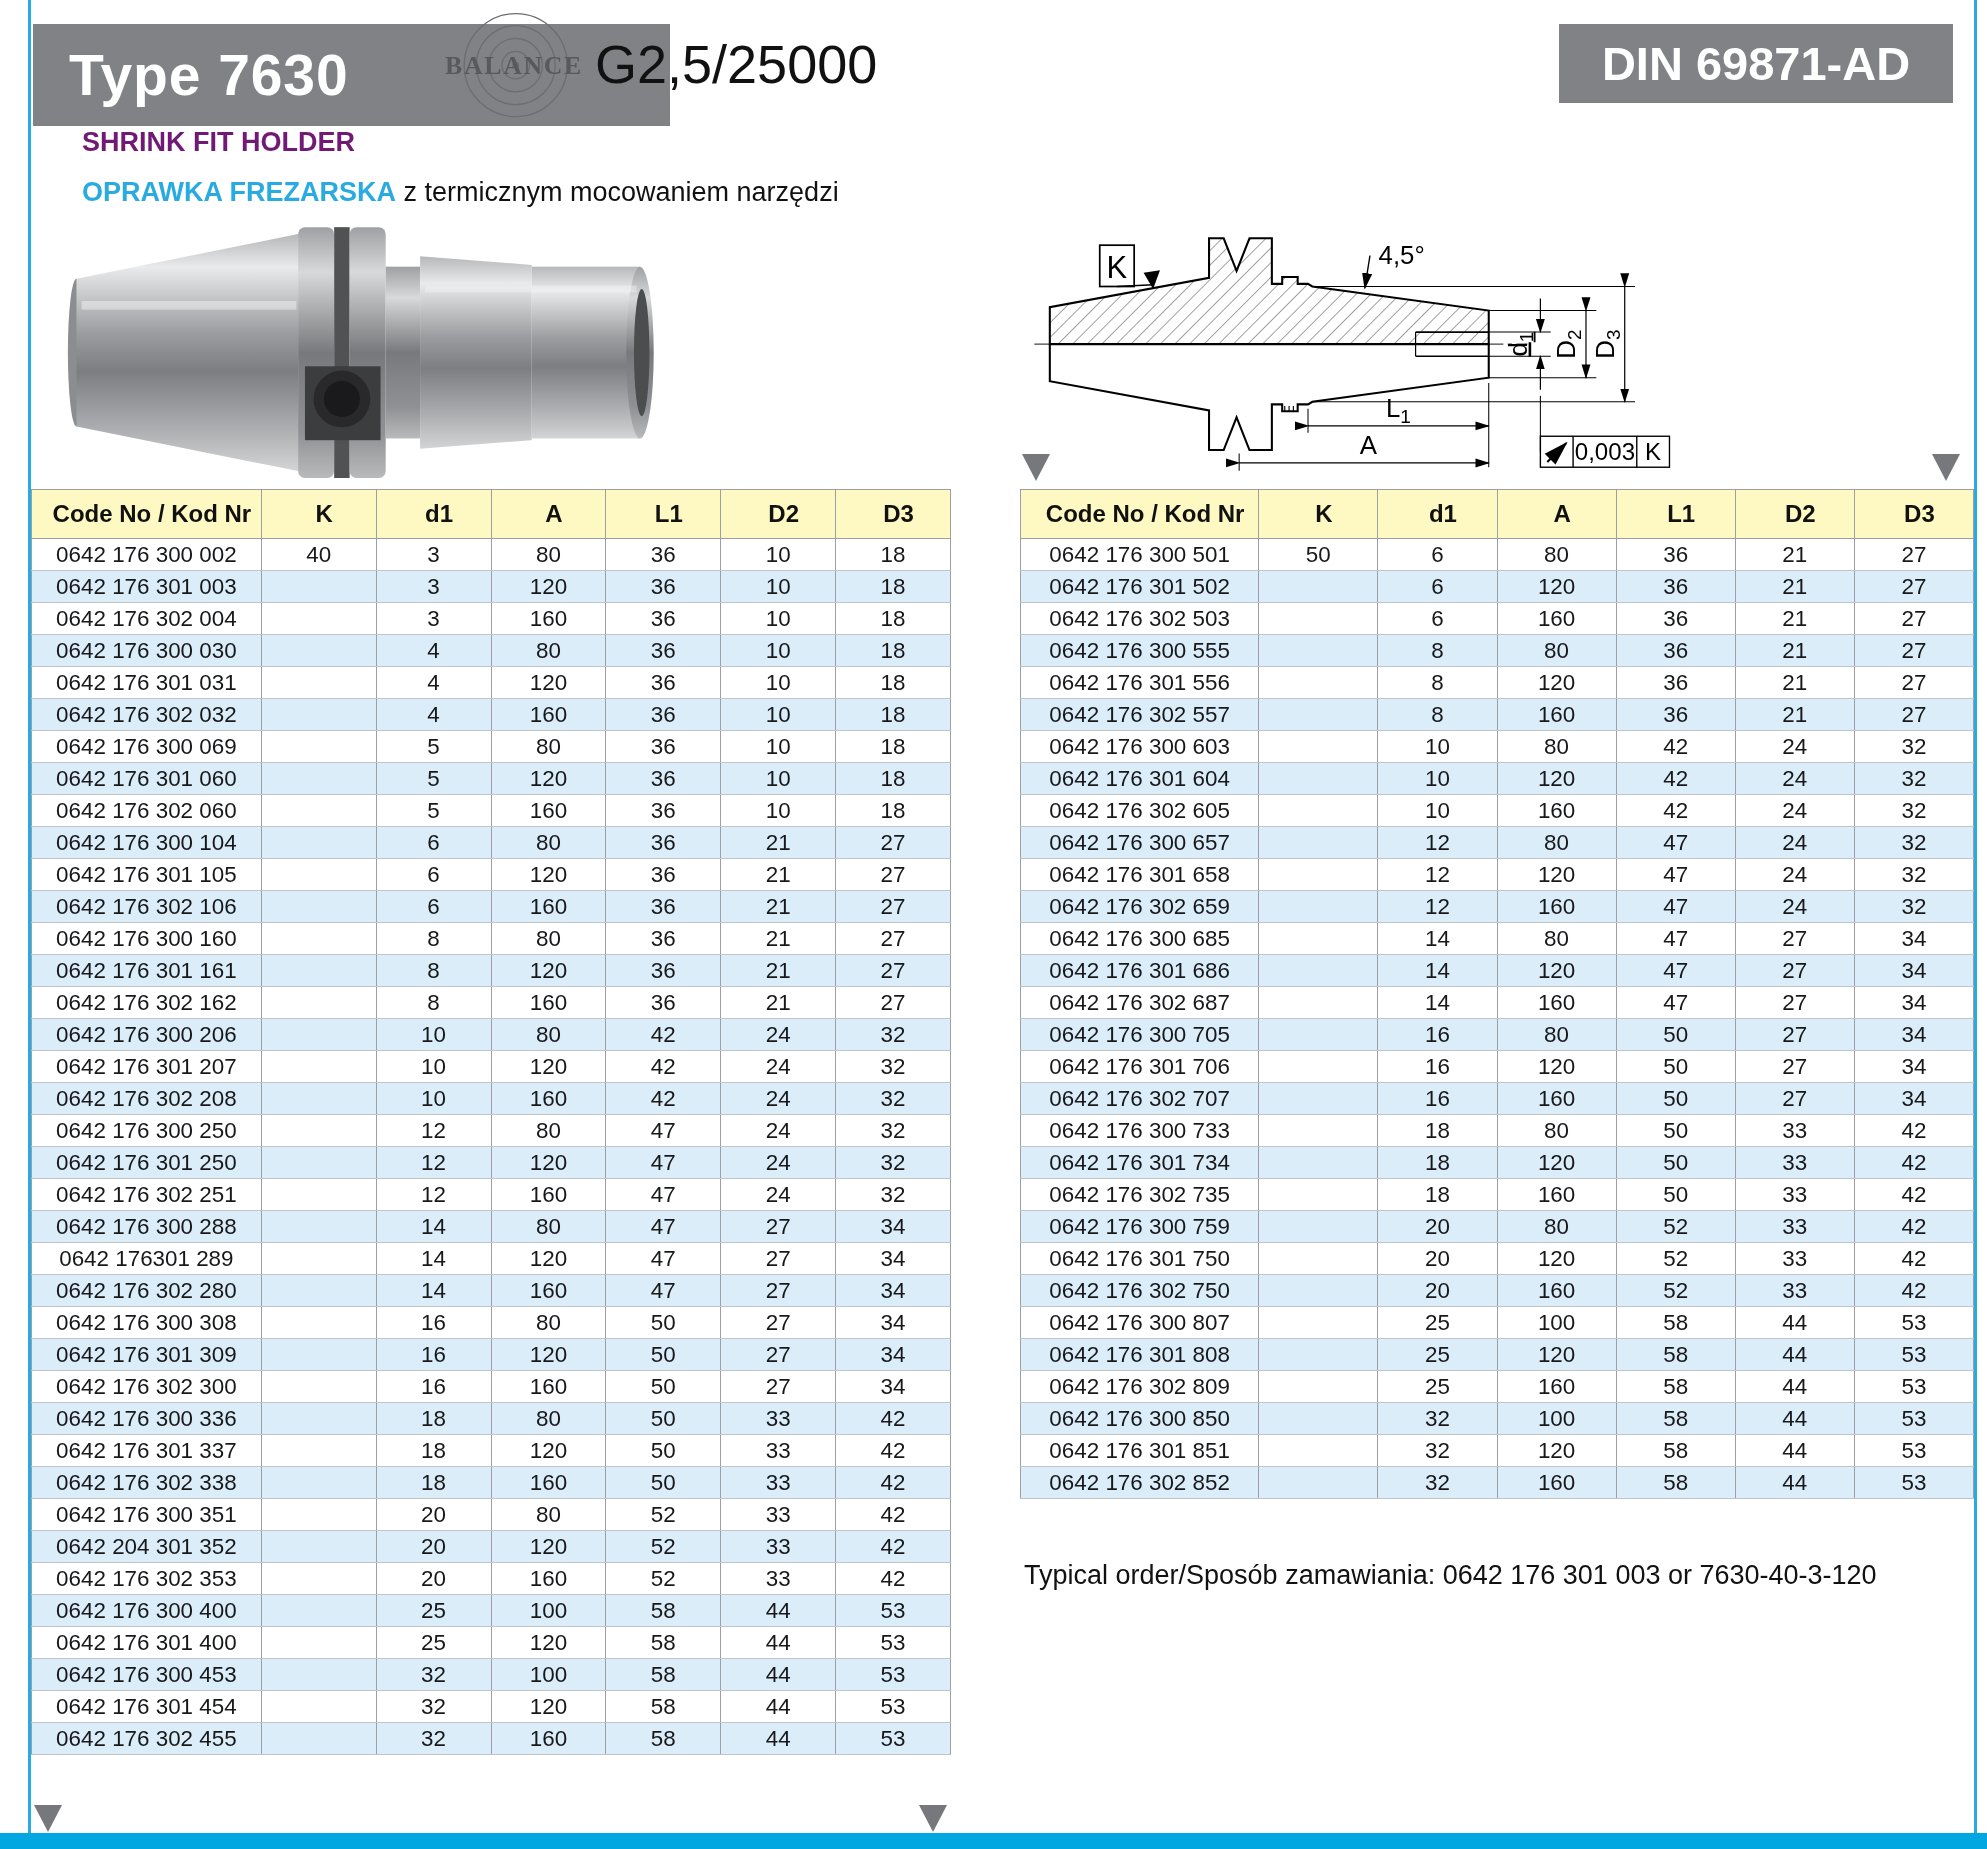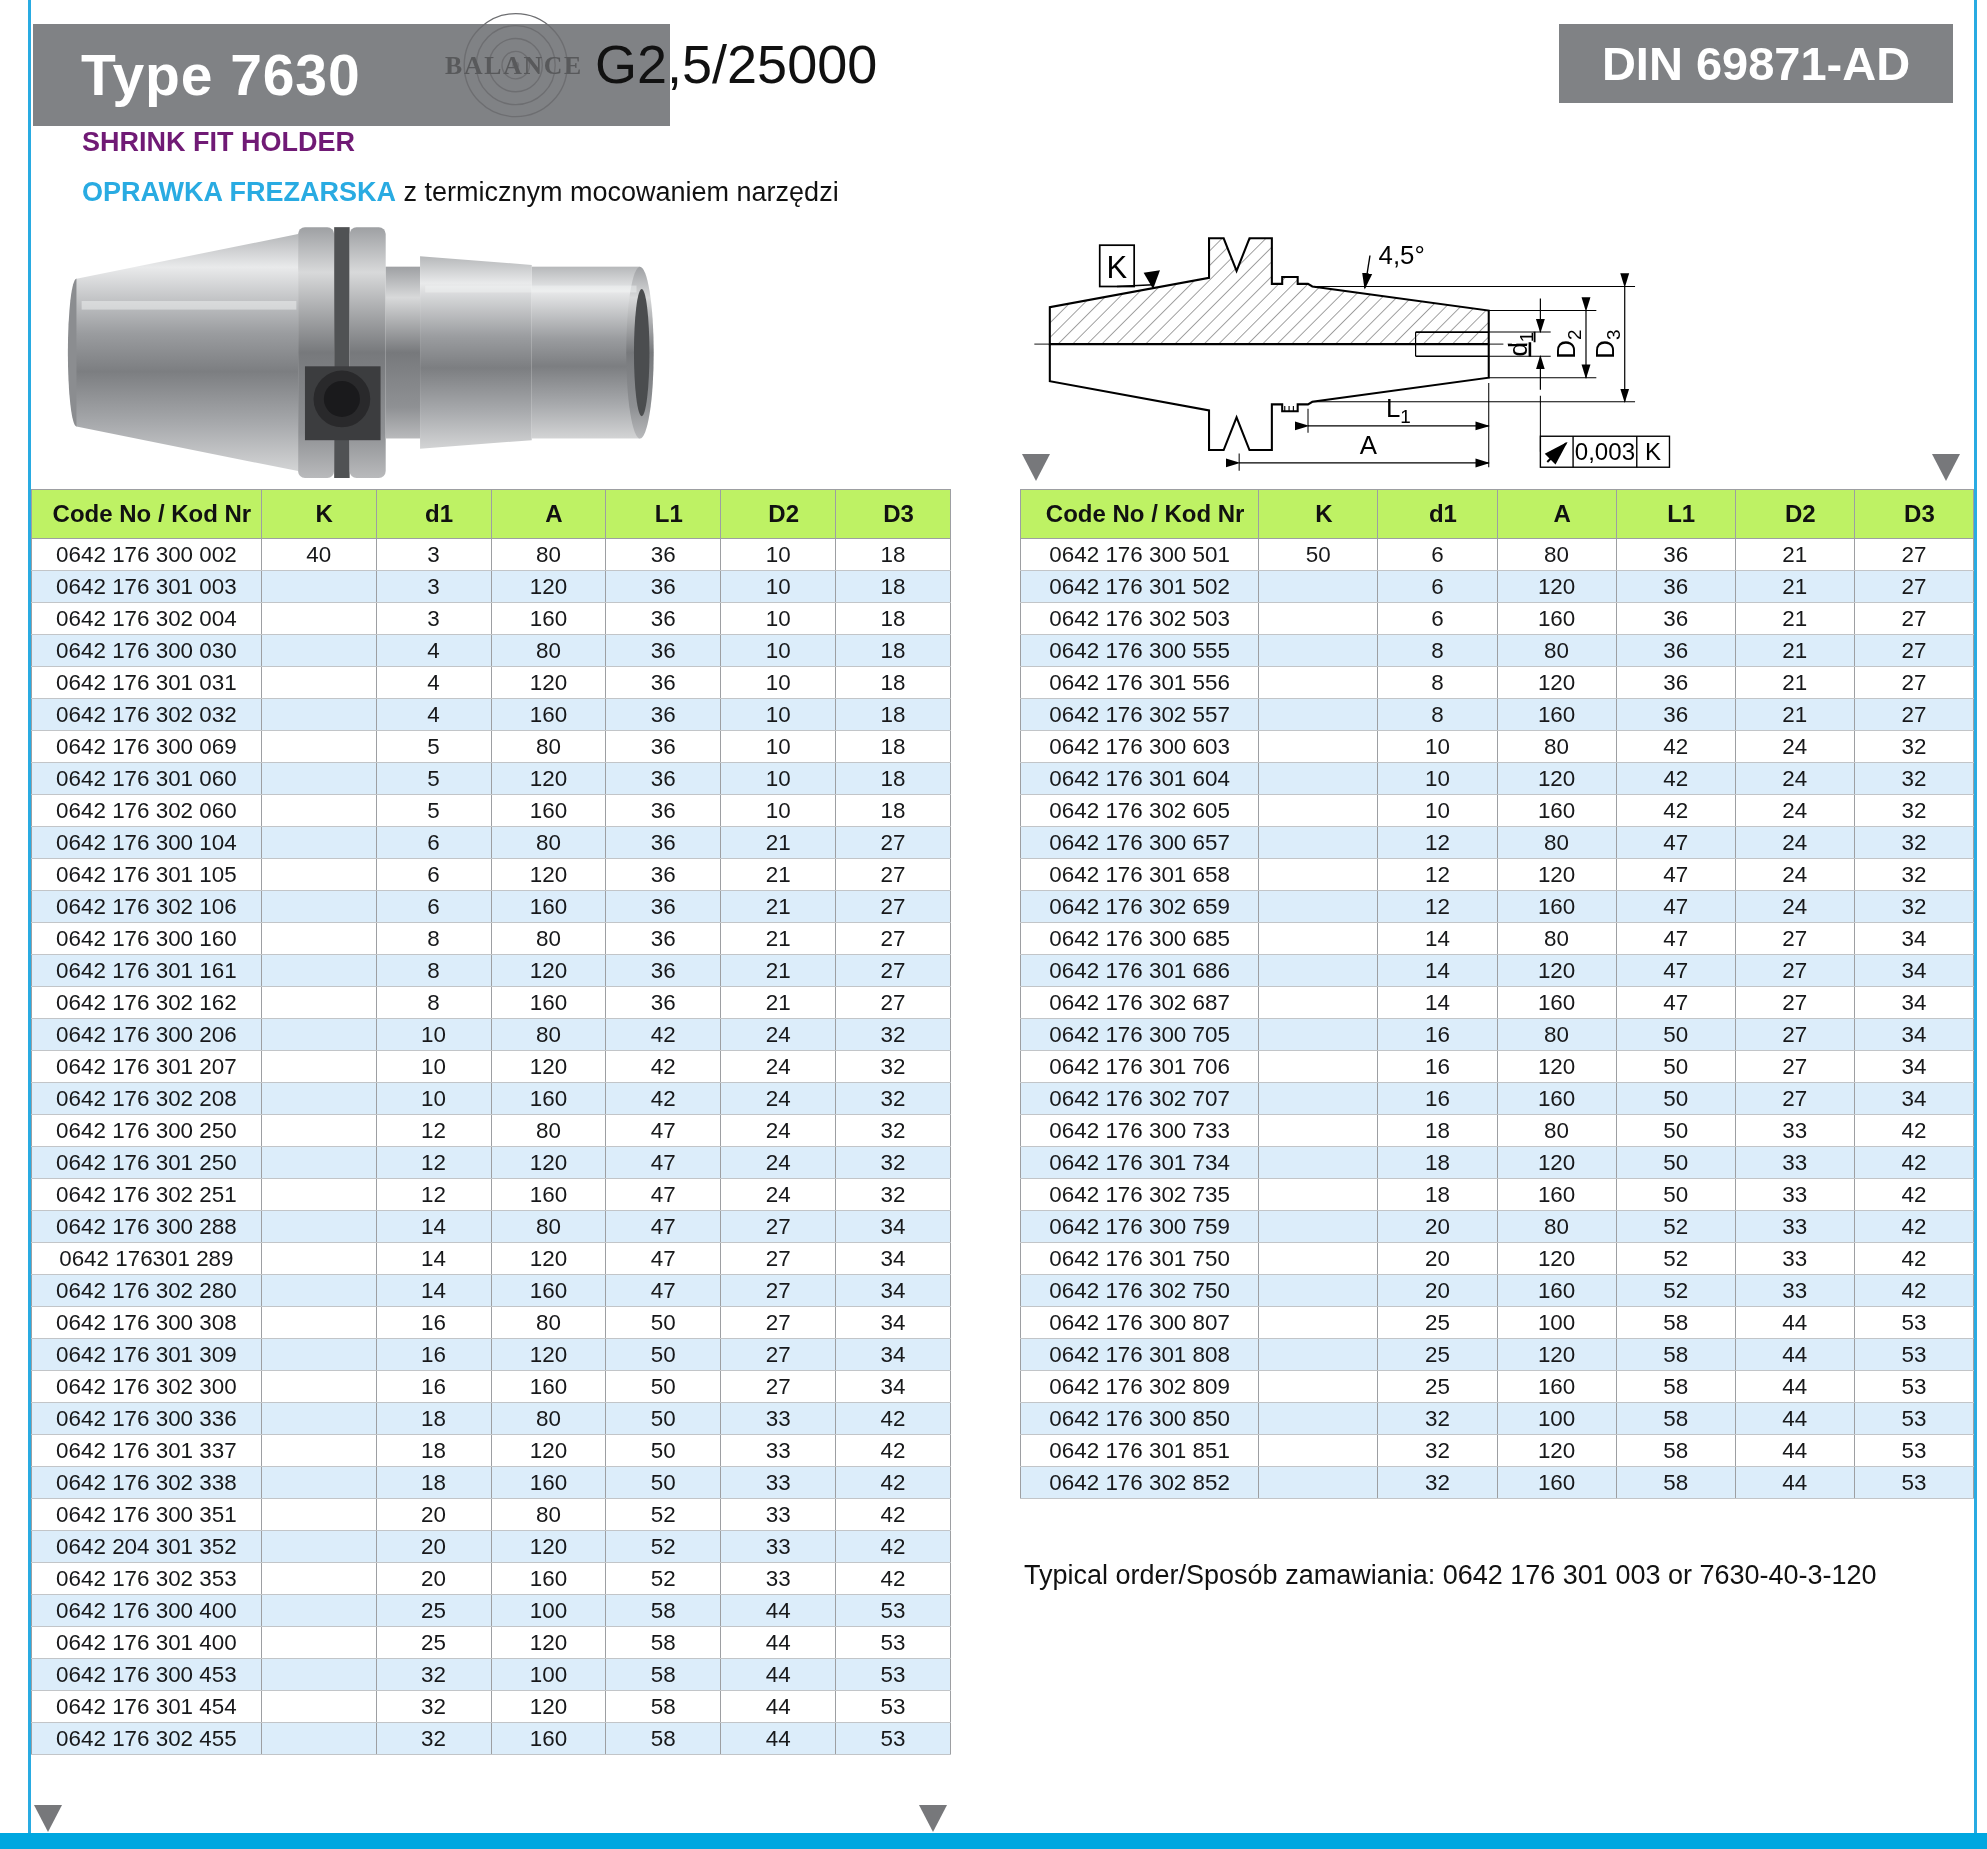--- a/index.html
+++ b/index.html
@@ -7,32 +7,32 @@
     width:1987px;height:1850px;position:relative;background:#ffffff;
     font-family:"Liberation Sans",sans-serif;color:#111;overflow:hidden;
   }
   .abs{position:absolute;}
   
   .edge-v{width:3.4px;top:0;height:1850px;background:#29abe2;}
   .bottom-bar{left:0;top:1833px;width:1987px;height:16.3px;background:#00a7e0;}
   .tri{width:0;height:0;border-left:14.6px solid transparent;border-right:14.6px solid transparent;border-top:27.5px solid #77787b;}
   
   .type-box{left:33px;top:24px;width:637px;height:102px;background:#808285;}
-  .type-box span{display:block;padding-left:48px;line-height:102px;font-size:57px;font-weight:bold;color:#fff;letter-spacing:0.9px;}
+  .type-box span{display:block;padding-left:36px;line-height:102px;font-size:57px;font-weight:bold;color:#fff;letter-spacing:0.9px;}
   .din-box{left:1559px;top:24px;width:394px;height:79px;background:#808285;text-align:center;}
   .din-box span{display:block;line-height:79px;font-size:47px;font-weight:bold;color:#fff;}
   .balance-value{left:595px;top:33px;font-size:54px;color:#111;}
   .subtitle-en{left:82px;top:127px;font-size:27px;font-weight:bold;color:#701a75;}
   .subtitle-pl{left:82px;top:177px;font-size:27px;}
   .subtitle-pl .b{font-weight:bold;color:#29abe2;}
   .subtitle-pl .r{color:#111;}
   .typical{left:1024px;top:1513px;font-size:27px;color:#111;margin-top:47px;}
   
   table.spec{border-collapse:collapse;table-layout:fixed;border:1.7px solid #8a8c8f;background:#fff;}
-  table.spec th{height:46px;background:#bef264;border:0.9px solid #9d9fa2;font-size:24px;font-weight:bold;text-align:center;color:#111;padding-left:12px;}
+  table.spec th{height:46px;background:#fef9c3;border:0.9px solid #9d9fa2;font-size:24px;font-weight:bold;text-align:center;color:#111;padding-left:12px;}
   table.spec td{height:31px;border-left:0.9px solid #9d9fa2;border-right:0.9px solid #9d9fa2;border-top:0.9px solid #c2c5c8;border-bottom:0.9px solid #c2c5c8;font-size:22.4px;text-align:center;color:#17181a;padding:0;}
   table.spec tbody tr:nth-child(even) td{background:#dcedfa;}
   #table-left{left:31px;top:489px;width:920px;}
   #table-right{left:1020px;top:489px;width:954px;}
   .svgbox{display:block;}
 </style>
 </head>
 <body>
 
 <div class="abs edge-v" style="left:28px;"></div>

